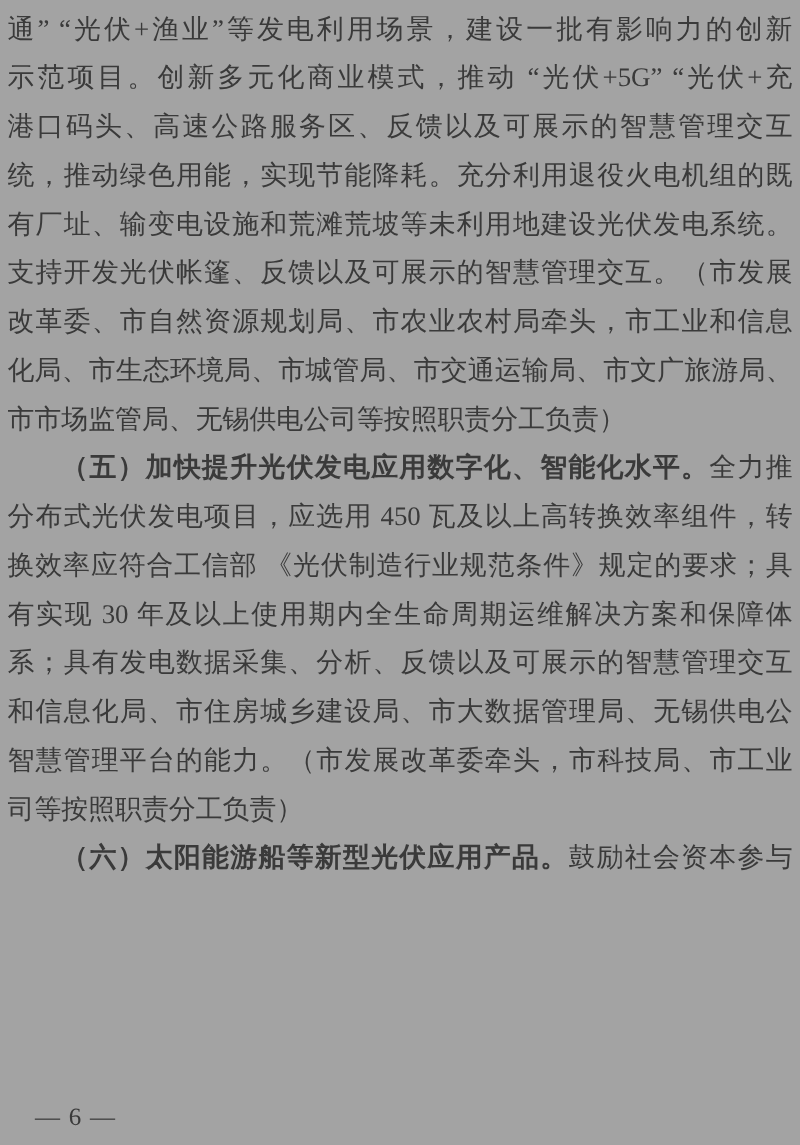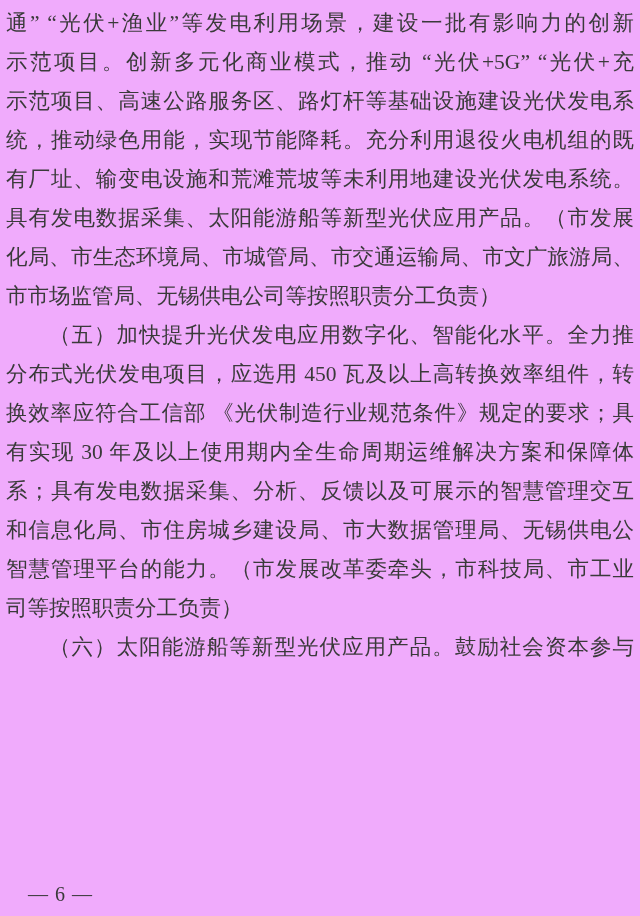--- a/index.html
+++ b/index.html
@@ -10,21 +10,21 @@
     width: 640px;
     height: 916px;
     overflow: hidden;
     background: #ffffff;
     font-family: "Liberation Serif", "DejaVu Serif", serif;
   }
   .page {
     position: relative;
     width: 640px;
     height: 916px;
-    background: #f0abfc;
+    background: #a3a3a3;
     color: #3a3a3a;
   }
   .doc {
     padding: 4px 6px 0 6px;
   }
   .line {
     font-size: 21.5px;
     line-height: 39px;
     height: 39px;
     text-align: justify;
@@ -33,44 +33,45 @@
     overflow: hidden;
   }
   .line.short {
     text-align: left;
     text-align-last: left;
   }
   .line.indent {
     text-indent: 43px;
   }
   .bold {
-    font-weight: normal;
+    font-weight: bold;
   }
   .footer {
     position: absolute;
     left: 28px;
     top: 882px;
     font-size: 20px;
     line-height: 24px;
     color: #3a3a3a;
     letter-spacing: 1px;
   }
 </style>
 </head>
 <body>
 
 <div class="page">
   <div class="doc">
 
     <div class="line">通” “光伏+渔业”等发电利用场景，建设一批有影响力的创新</div>
     <div class="line">示范项目。创新多元化商业模式，推动 “光伏+5G” “光伏+充</div>
-    <div class="line">示范项目、高速公路服务区、路灯杆等基础设施建设光伏发电系</div>
+    <div class="line">港口码头、高速公路服务区、反馈以及可展示的智慧管理交互</div>
     <div class="line">统，推动绿色用能，实现节能降耗。充分利用退役火电机组的既</div>
     <div class="line">有厂址、输变电设施和荒滩荒坡等未利用地建设光伏发电系统。</div>
-    <div class="line">具有发电数据采集、太阳能游船等新型光伏应用产品。（市发展</div>
+    <div class="line">支持开发光伏帐篷、反馈以及可展示的智慧管理交互。（市发展</div>
+    <div class="line">改革委、市自然资源规划局、市农业农村局牵头，市工业和信息</div>
     <div class="line">化局、市生态环境局、市城管局、市交通运输局、市文广旅游局、</div>
     <div class="line short">市市场监管局、无锡供电公司等按照职责分工负责）</div>
 
     <div class="line indent"><span class="bold">（五）加快提升光伏发电应用数字化、智能化水平。</span><span>全力推</span></div>
     <div class="line">分布式光伏发电项目，应选用 450 瓦及以上高转换效率组件，转</div>
     <div class="line">换效率应符合工信部 《光伏制造行业规范条件》规定的要求；具</div>
     <div class="line">有实现 30 年及以上使用期内全生命周期运维解决方案和保障体</div>
     <div class="line">系；具有发电数据采集、分析、反馈以及可展示的智慧管理交互</div>
     <div class="line">和信息化局、市住房城乡建设局、市大数据管理局、无锡供电公</div>
     <div class="line">智慧管理平台的能力。（市发展改革委牵头，市科技局、市工业</div>

